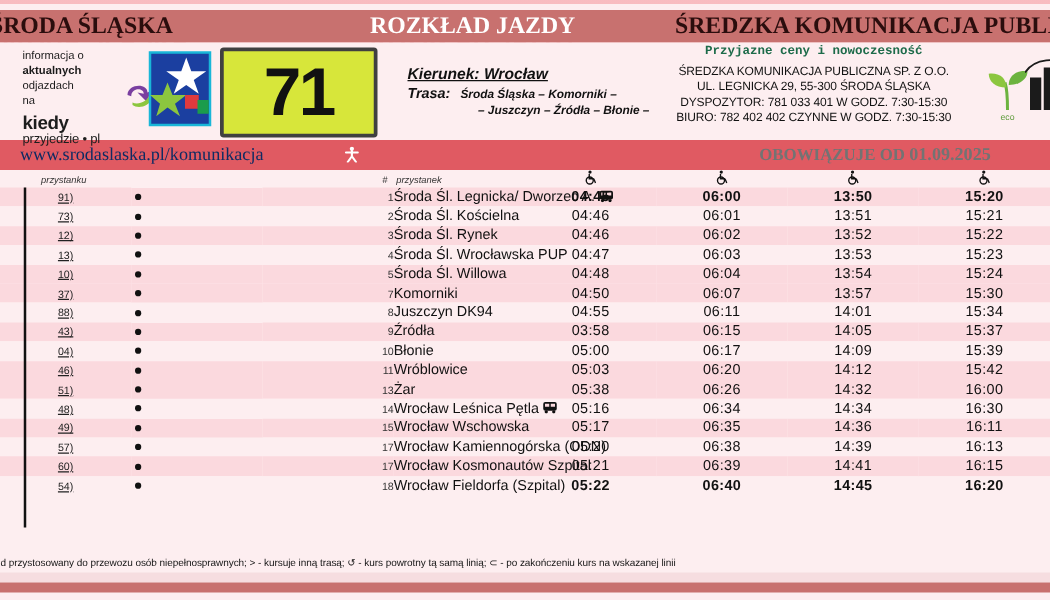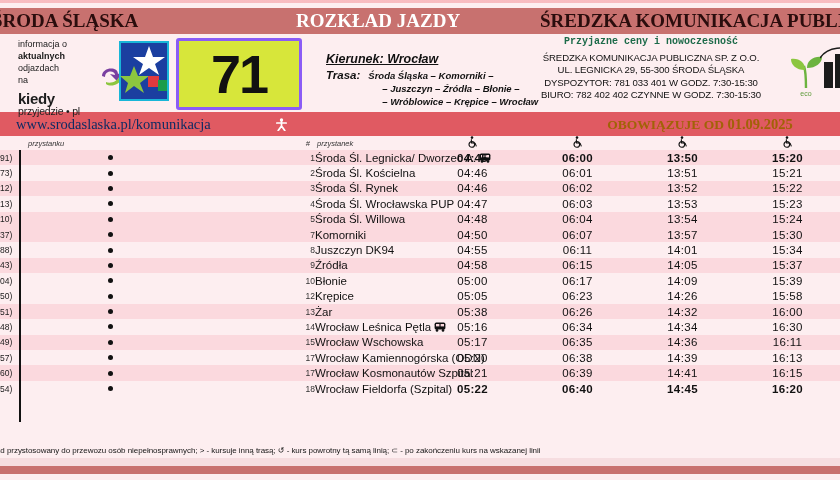--- a/index.html
+++ b/index.html
@@ -37,21 +37,21 @@
   .promo .b{font-weight:bold;}
   .promo .kiedy{font-size:15px;font-weight:bold;color:#1d1d1d;margin-top:7px;letter-spacing:-.3px;}
   .promo .przyj{font-size:10.5px;color:#1d1d1d;letter-spacing:-.2px;}
   .arrow-ic{position:absolute;left:80px;top:24px;width:26px;height:26px;}
 
   
   .starlogo{position:absolute;left:118px;top:40px;width:52px;height:62px;z-index:5;}
 
   
   .plate{position:absolute;left:176px;top:38px;width:120px;height:66px;background:#d7e63a;
-    border:3px solid #8b5cf6;border-radius:3px;z-index:5;
+    border:3px solid #404040;border-radius:3px;z-index:5;
     display:flex;align-items:center;justify-content:center;}
   .plate span{font-family:"Liberation Sans", sans-serif;font-weight:bold;font-size:54px;color:#111;
     line-height:54px;letter-spacing:-2px;}
 
   
   .dirblock{position:absolute;left:326px;top:52px;z-index:5;color:#111;}
   .dir-head{font-size:12.5px;font-weight:bold;font-style:italic;text-decoration:underline;margin-bottom:3px;}
   .trasa-row{display:flex;font-size:9.5px;font-style:italic;font-weight:bold;line-height:13px;}
   .trasa-lbl{font-size:11.5px;font-style:italic;font-weight:bold;margin-right:8px;}
   .trasa-lines div{white-space:nowrap;}
@@ -67,32 +67,32 @@
   .eco-lbl{font-size:7px;color:#5d9b3a;margin-top:-4px;}
   .darklogo{position:absolute;left:820px;top:44px;width:34px;height:54px;z-index:5;}
 
   
   .wwwbar{position:absolute;left:0;top:112px;width:840px;height:24px;z-index:6;}
   .www-text{position:absolute;left:16px;top:112px;height:24px;line-height:24px;
     font-family:"Liberation Serif", serif;font-size:14.5px;color:#0e2b63;z-index:7;white-space:nowrap;}
   .dni{position:absolute;left:0;top:112px;width:560px;height:24px;line-height:24px;text-align:center;
     font-family:"Liberation Serif", serif;font-weight:bold;font-size:14.5px;color:#ffffff;z-index:7;}
   .obow{position:absolute;left:560px;top:112px;width:280px;height:24px;line-height:24px;text-align:center;
-    font-family:"Liberation Serif", serif;font-weight:bold;font-size:13.5px;color:#a16207;z-index:7;white-space:nowrap;}
+    font-family:"Liberation Serif", serif;font-weight:bold;font-size:13.5px;color:#737373;z-index:7;white-space:nowrap;}
   .obow b{font-size:14.5px;}
 
   
   .tablewrap{position:absolute;left:0;top:136px;width:840px;height:292px;z-index:5;}
   table.sched{width:840px;border-collapse:collapse;table-layout:fixed;}
   table.sched td,table.sched th{padding:0;margin:0;}
   .colhdr{height:14px;font-size:7.5px;font-style:italic;color:#333;text-align:left;font-weight:normal;}
   tr.row{height:15.4px;}
   tr.odd td{background:#fbd9de;}
   tr.even td{background:#fdeef0;}
-  td.c-id{width:42px;font-size:8.5px;color:#222;text-align:left;padding-right:3px;}
+  td.c-id{width:42px;font-size:8.5px;color:#222;text-align:center;padding-right:3px;text-decoration:underline;}
   td.c-line{width:14px;position:relative;}
   td.c-no{width:20px;font-size:8.5px;color:#333;text-align:right;padding-right:5px;}
   td.c-name{width:204px;font-size:11.5px;color:#111;white-space:nowrap;padding-left:2px;}
   td.c-time{width:140px;font-size:11.5px;color:#111;text-align:center;letter-spacing:.3px;}
   tr.first td.c-time,tr.last td.c-time{font-weight:bold;}
   .dot{position:absolute;left:3px;top:50%;margin-top:-2.5px;width:5px;height:5px;border-radius:50%;background:#111;}
   .spine{position:absolute;left:19px;top:150px;width:2.2px;height:272px;background:#111;z-index:6;}
   .busic{display:inline-block;margin-left:3px;vertical-align:-1px;}
 
   
@@ -147,21 +147,20 @@
     <span>71</span>
   </div>
 
   <div class="dirblock">
     <div class="dir-head">Kierunek: Wrocław</div>
     <div class="trasa-row">
       <div class="trasa-lbl">Trasa:</div>
       <div class="trasa-lines">
         <div>Środa Śląska – Komorniki –</div>
         <div>– Juszczyn – Źródła – Błonie –</div>
-        <div>– Wróblowice – Krępice – Wrocław</div>
       </div>
     </div>
   </div>
 
   <div class="company">
     <div class="co-slogan">Przyjazne ceny i nowoczesność</div>
     <div class="co-line">ŚREDZKA KOMUNIKACJA PUBLICZNA SP. Z O.O.</div>
     <div class="co-line">UL. LEGNICKA 29, 55-300 ŚRODA ŚLĄSKA</div>
     <div class="co-line">DYSPOZYTOR: 781 033 401 W GODZ. 7:30-15:30</div>
     <div class="co-line">BIURO: 782 402 402 CZYNNE W GODZ. 7:30-15:30</div>
@@ -194,21 +193,21 @@
   </div>
   <div class="obow">
     <span>OBOWIĄZUJE OD </span><b>01.09.2025</b>
   </div>
 
   <div class="spine"></div>
   <div class="tablewrap">
     <table class="sched">
       <thead>
         <tr>
-          <th class="colhdr" style="text-align:left;padding-right:3px;padding-left:28px;">przystanku</th>
+          <th class="colhdr" style="text-align:center;padding-right:3px;">przystanku</th>
           <th class="colhdr"></th>
           <th class="colhdr" style="text-align:right;padding-right:5px;">#</th>
           <th class="colhdr" style="padding-left:2px;">przystanek</th>
           <th class="colhdr" style="text-align:center;">
             <svg width="11" height="12" viewBox="0 0 11 12">
               <circle cx="5" cy="1.6" r="1.3" fill="#111"></circle>
               <path d="M4.4 3.2 L4.4 7 L8 7" stroke="#111" stroke-width="1.1" fill="none"></path>
               <circle cx="4.8" cy="8.4" r="2.8" stroke="#111" stroke-width="1.1" fill="none"></circle>
               <path d="M8 7 L9.4 10.4" stroke="#111" stroke-width="1.1" fill="none"></path>
             </svg>
@@ -330,48 +329,48 @@
             <td class="c-time">14:01</td>
             <td class="c-time">15:34</td>
           </tr>
           <tr class="row odd">
             <td class="c-id">43)</td>
             <td class="c-line">
               <span class="dot"></span>
             </td>
             <td class="c-no">9</td>
             <td class="c-name">Źródła</td>
-            <td class="c-time">04:58</td>
+            <td class="c-time">03:58</td>
             <td class="c-time">06:15</td>
             <td class="c-time">14:05</td>
             <td class="c-time">15:37</td>
           </tr>
           <tr class="row even">
             <td class="c-id">04)</td>
             <td class="c-line">
               <span class="dot"></span>
             </td>
             <td class="c-no">10</td>
             <td class="c-name">Błonie</td>
             <td class="c-time">05:00</td>
             <td class="c-time">06:17</td>
             <td class="c-time">14:09</td>
             <td class="c-time">15:39</td>
           </tr>
-          <tr class="row even">
-            <td class="c-id">50)</td>
-            <td class="c-line">
-              <span class="dot"></span>
-            </td>
-            <td class="c-no">12</td>
-            <td class="c-name">Krępice</td>
-            <td class="c-time">05:05</td>
-            <td class="c-time">06:23</td>
-            <td class="c-time">14:26</td>
-            <td class="c-time">15:58</td>
+          <tr class="row odd">
+            <td class="c-id">46)</td>
+            <td class="c-line">
+              <span class="dot"></span>
+            </td>
+            <td class="c-no">11</td>
+            <td class="c-name">Wróblowice</td>
+            <td class="c-time">05:03</td>
+            <td class="c-time">06:20</td>
+            <td class="c-time">14:12</td>
+            <td class="c-time">15:42</td>
           </tr>
           <tr class="row odd">
             <td class="c-id">51)</td>
             <td class="c-line">
               <span class="dot"></span>
             </td>
             <td class="c-no">13</td>
             <td class="c-name">Żar</td>
             <td class="c-time">05:38</td>
             <td class="c-time">06:26</td>

